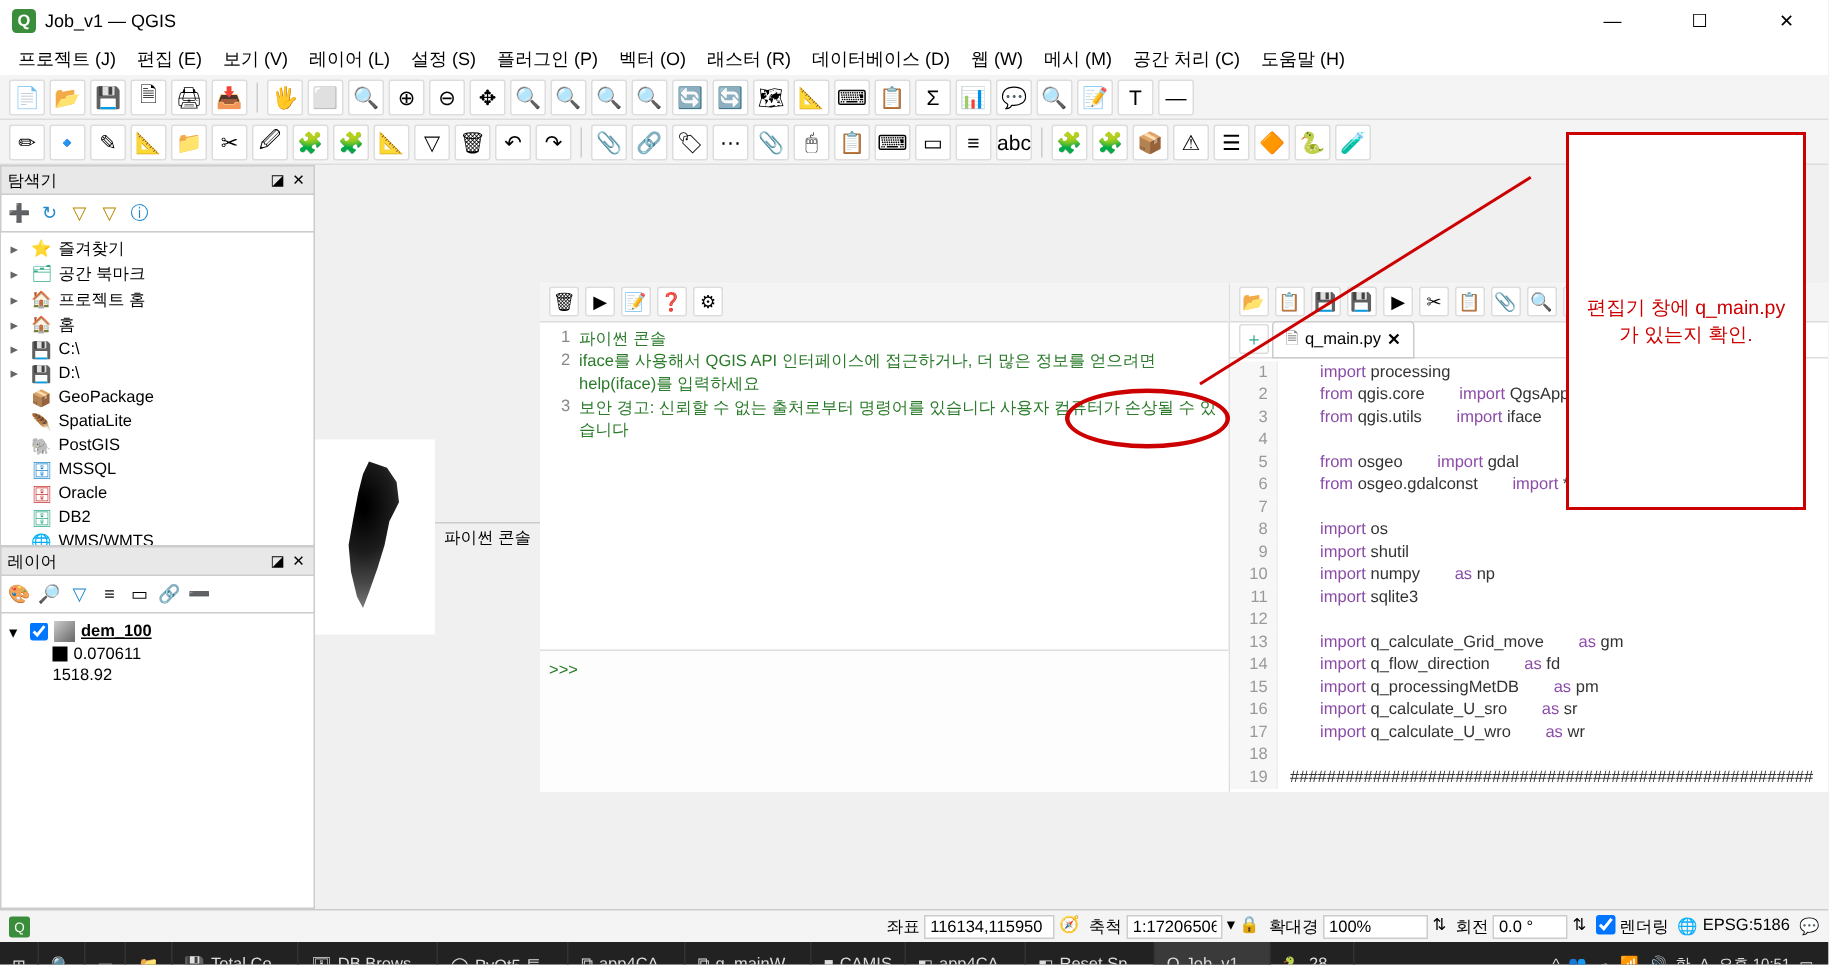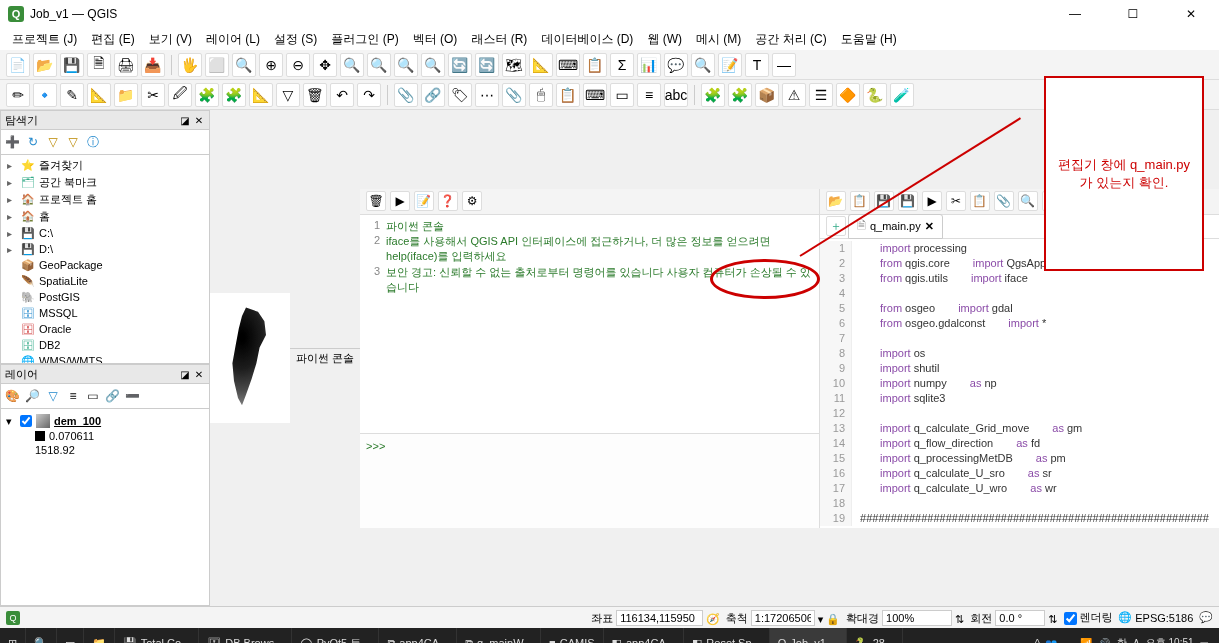--- a/index.html
+++ b/index.html
@@ -41,27 +41,27 @@
 .editor-tb { height: 26px; background: #f4f4f4; display: flex; align-items: center; padding: 0 6px; gap: 4px; border-bottom: 1px solid #ddd; }
 .editor-tabs { height: 24px; display: flex; align-items: center; padding: 0 6px; gap: 2px; border-bottom: 1px solid #ddd; position: relative; }
 .ed-tab { display: flex; align-items: center; gap: 4px; padding: 2px 8px; font-size: 11px; background: #fff; border: 1px solid #ccc; border-radius: 3px 3px 0 0; }
 .ed-tab .xclose { font-weight: bold; }
 .code-area { flex: 1; font-family: Consolas, monospace; font-size: 11px; overflow: auto; white-space: pre; line-height: 15px; padding: 2px 0; }
 .code-line { display: flex; }
 .code-line .gut { width: 32px; text-align: right; color: #999; background: #f7f7f7; padding-right: 6px; border-right: 1px solid #eee; }
 .code-line .src { padding-left: 8px; color: #333; }
 .code-line .kw { color: #8b4ca8; padding-left: 20px; }
 .statusbar { height: 22px; background: #f4f4f4; border-top: 1px solid #ccc; display: flex; align-items: center; font-size: 11px; padding: 0 6px; gap: 6px; }
-.statusbar .sf { display: flex; align-items: flex-end; gap: 3px; }
+.statusbar .sf { display: flex; align-items: flex-start; gap: 3px; }
 .statusbar input { font-size: 11px; border: 1px solid #ccc; padding: 1px 3px; }
 .taskbar { height: 30px; background: #222; display: flex; align-items: center; font-size: 11px; color: #ddd; }
 .taskbar .tk { padding: 0 8px; height: 100%; display: flex; align-items: center; gap: 4px; border-right: 1px solid #333; }
 .taskbar .tk.active { background: #3a3a3a; }
 .taskbar .tray { margin-left: auto; display: flex; gap: 6px; padding: 0 10px; align-items: center; font-size: 10px; }
-.annotation-box { position: absolute; border: 2px solid #c00; background: #fff; right: 15px; top: 76px; width: 160px; height: 195px; display: flex; align-items: center; justify-content: flex-end; text-align: center; font-size: 13px; color: #c00; padding: 10px; z-index: 50; }
+.annotation-box { position: absolute; border: 2px solid #c00; background: #fff; right: 15px; top: 88px; width: 160px; height: 252px; display: flex; align-items: center; justify-content: flex-end; text-align: center; font-size: 13px; color: #c00; padding: 10px; z-index: 50; }
 .annotation-circle { position: absolute; border: 3px solid #c00; border-radius: 50%; width: 110px; height: 40px; left: 710px; top: 259px; z-index: 49; pointer-events: none; }
 .annotation-line { position: absolute; width: 260px; height: 2px; background: #c00; left: 800px; top: 255px; transform-origin: left center; transform: rotate(-32deg); z-index: 48; pointer-events: none; }
 .flexfill { flex: 1; }
 .layertree { background: #fff; border: 1px solid #ccc; flex: 1; font-size: 11px; padding: 4px; }
 .layerrow { display: flex; align-items: center; gap: 4px; padding: 1px; }
 .layerrow .cb { width: 12px; height: 12px; }
 .layerrow.indent { padding-left: 30px; }
 .layerrow .sw { width: 10px; height: 10px; background: #000; }
 .sbtn { width: 20px; height: 20px; display: inline-flex; align-items: center; justify-content: center; font-size: 12px; border: 1px solid #ddd; background: #fff; border-radius: 2px; }
 .underline-acc { text-decoration: underline; }

